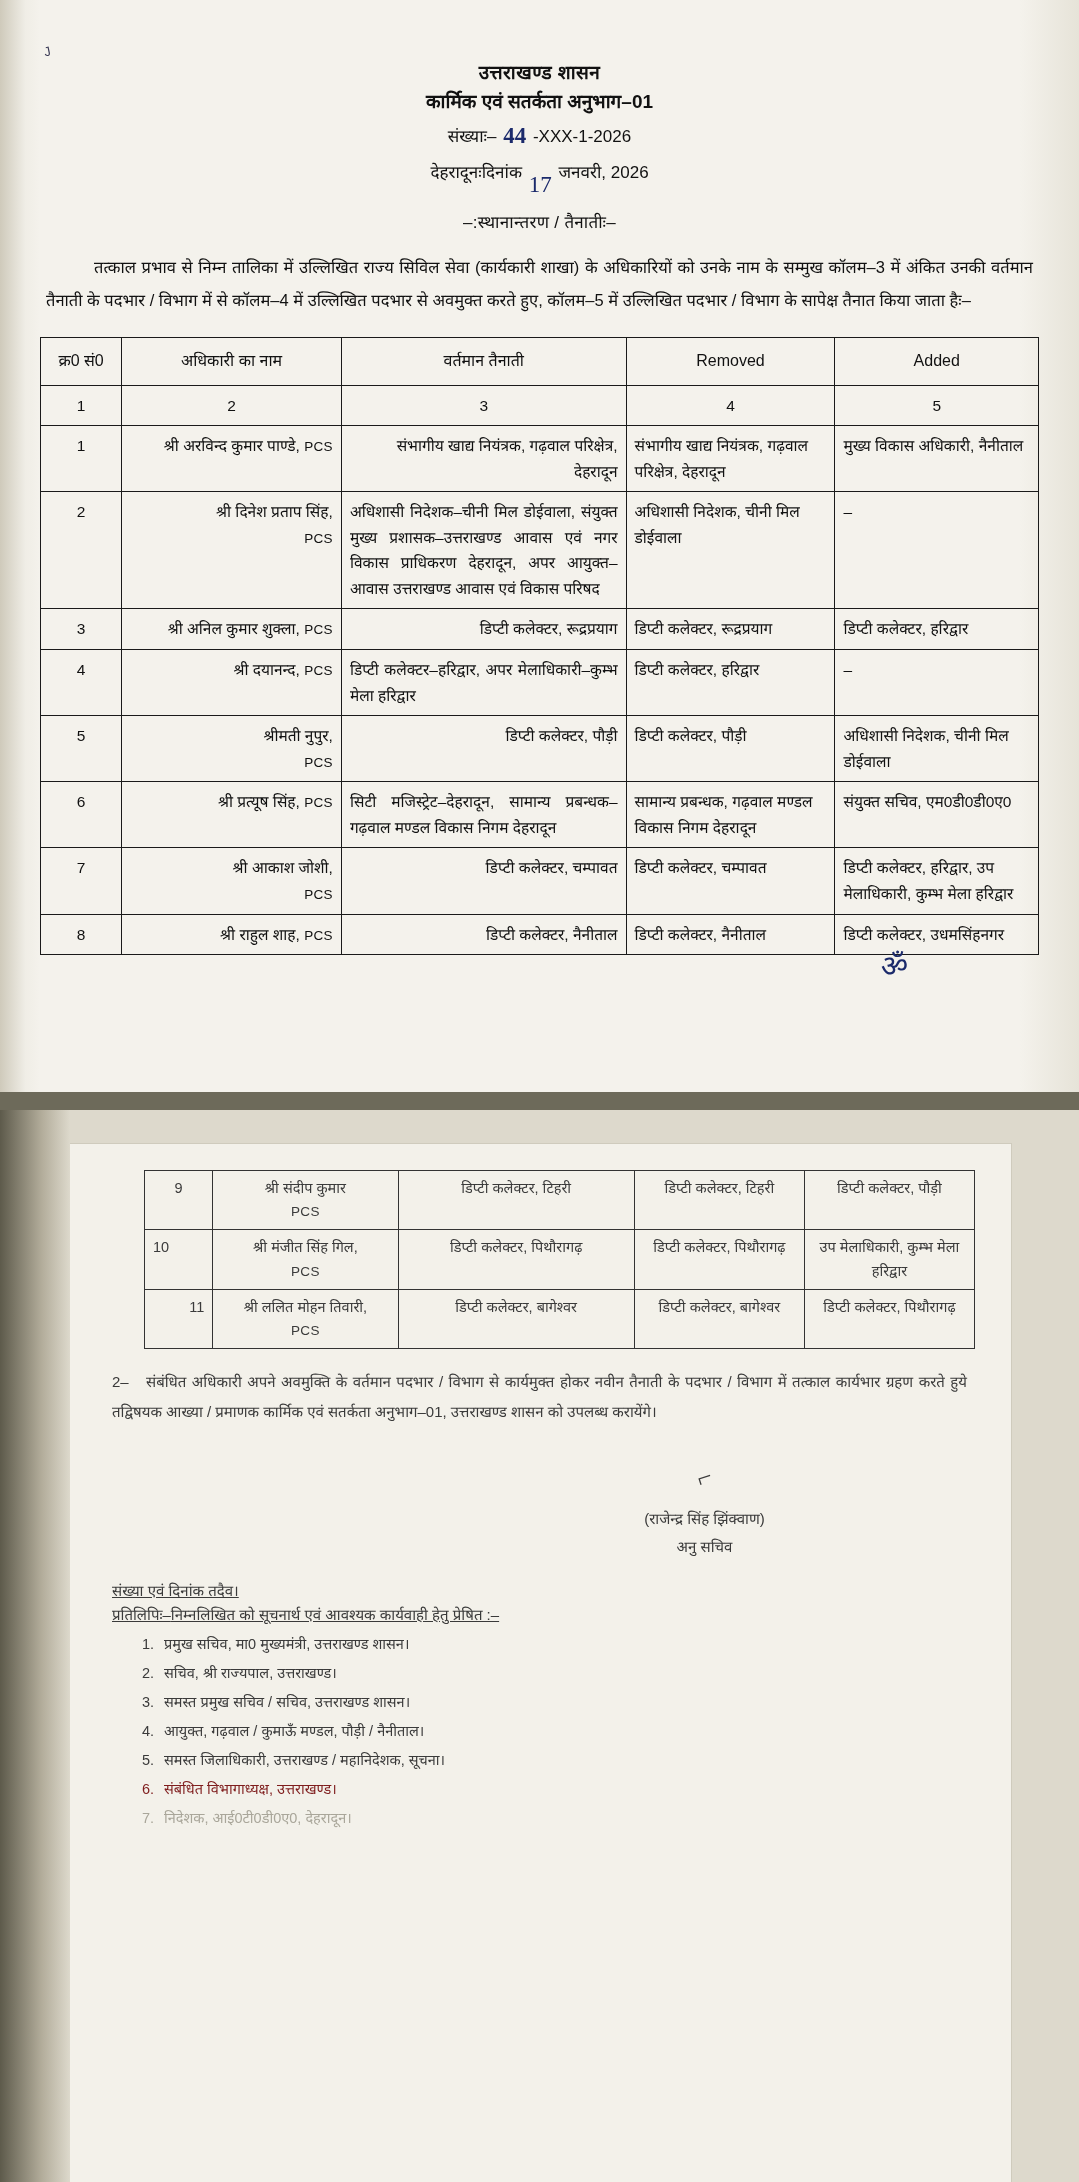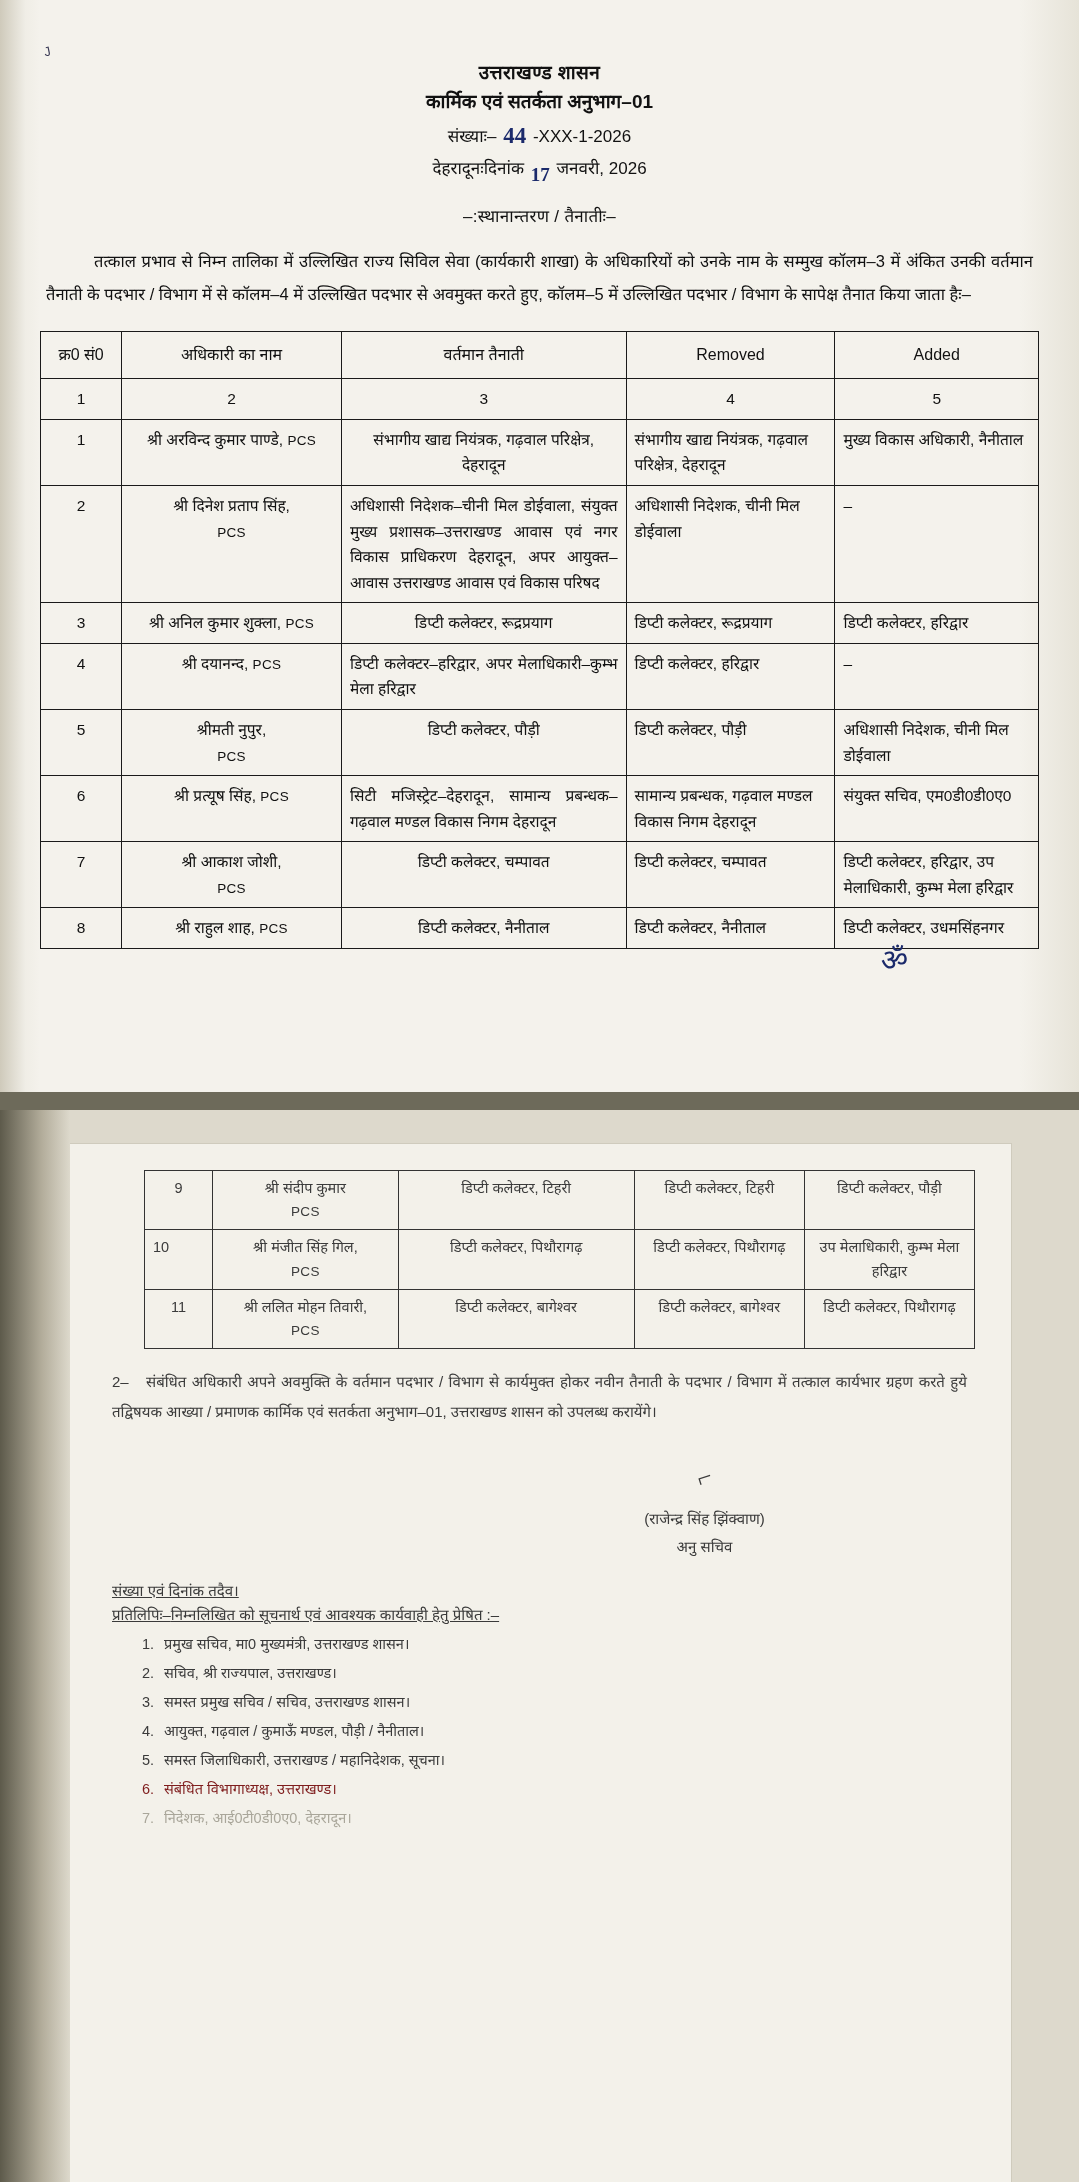--- a/index.html
+++ b/index.html
@@ -52,25 +52,25 @@
     color: #1b2a6b;
     font-size: 23px;
     font-weight: bold;
     padding: 0 2px;
     position: relative;
     top: 1px;
   }
   .pendate {
     font-family: "Liberation Serif", serif;
     color: #1b2a6b;
-    font-size: 19px;
-    font-weight: bold;
+    font-size: 23px;
+    font-weight: normal;
     padding: 0 2px;
     position: relative;
-    top: 7px;
+    top: 14px;
   }
   .subject {
     text-align: center;
     font-size: 17px;
     margin-top: 22px;
     margin-bottom: 18px;
     letter-spacing: .3px;
   }
   .para {
     font-size: 16.5px;
@@ -99,21 +99,21 @@
     font-size: 16px;
     padding: 10px 6px;
   }
   .c-num { width: 62px; text-align: center; }
   .c-name { width: 190px; text-align: center; }
   .c-cur { width: 250px; }
   .c-rem { width: 180px; text-align: center; }
   .c-add { width: 175px; text-align: center; }
   .rownum { text-align: center; }
   .justify-cell { text-align: justify; }
-  .center-cell { text-align: center; }
+  .center-cell { text-align: right; }
   .pcs { font-size: 13.5px; letter-spacing: .3px; }
   .numrow td { text-align: center; font-size: 15.5px; padding: 4px 6px; }
   .sig1 {
     margin-top: 14px;
     text-align: right;
     padding-right: 130px;
     font-family: "Liberation Serif", serif;
     font-size: 30px;
     color: #1b2a6b;
     transform: rotate(-4deg);
@@ -355,21 +355,21 @@
           <td style="text-align:left">10</td>
           <td style="text-align:center">
             <span>श्री मंजीत सिंह गिल,</span><br>
             <span class="pcs">PCS</span>
           </td>
           <td style="text-align:center">डिप्टी कलेक्टर, पिथौरागढ़</td>
           <td style="text-align:center">डिप्टी कलेक्टर, पिथौरागढ़</td>
           <td style="text-align:center">उप मेलाधिकारी, कुम्भ मेला हरिद्वार</td>
         </tr>
         <tr>
-          <td style="text-align:center">11</td>
+          <td style="text-align:right">11</td>
           <td style="text-align:center">
             <span>श्री ललित मोहन तिवारी,</span><br>
             <span class="pcs">PCS</span>
           </td>
           <td style="text-align:center">डिप्टी कलेक्टर, बागेश्वर</td>
           <td style="text-align:center">डिप्टी कलेक्टर, बागेश्वर</td>
           <td style="text-align:center">डिप्टी कलेक्टर, पिथौरागढ़</td>
         </tr>
       </tbody>
     </table>

